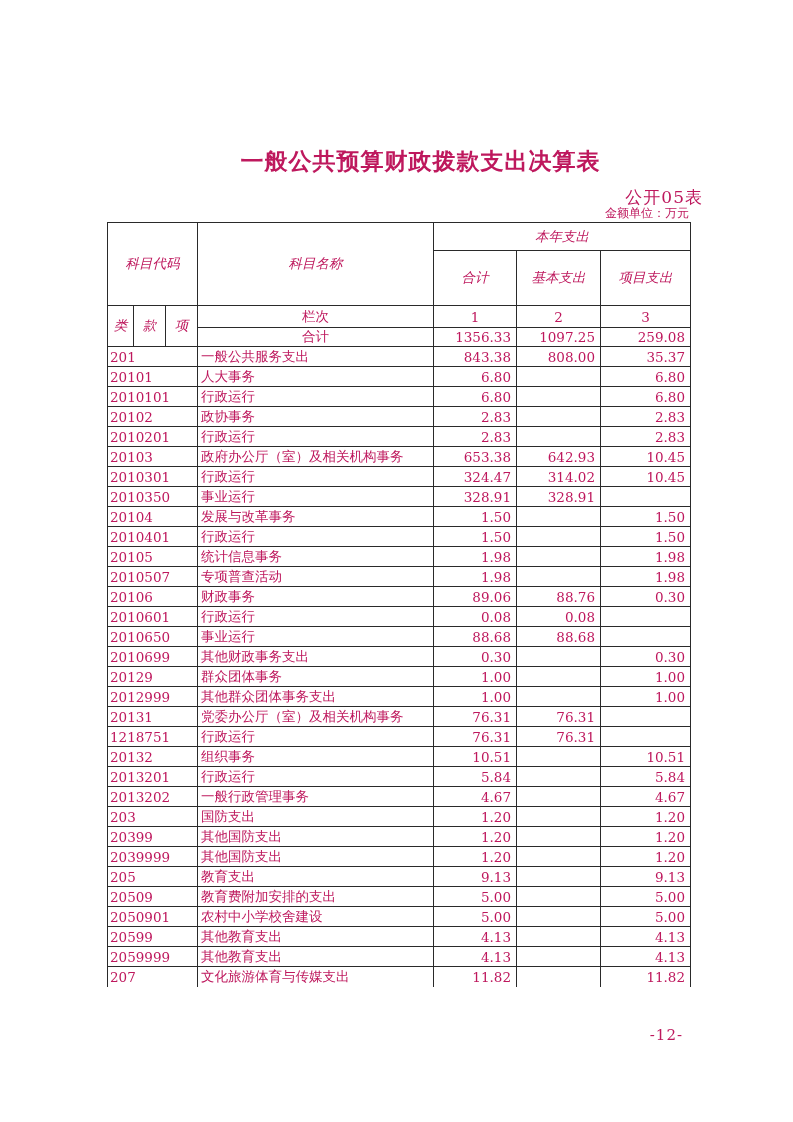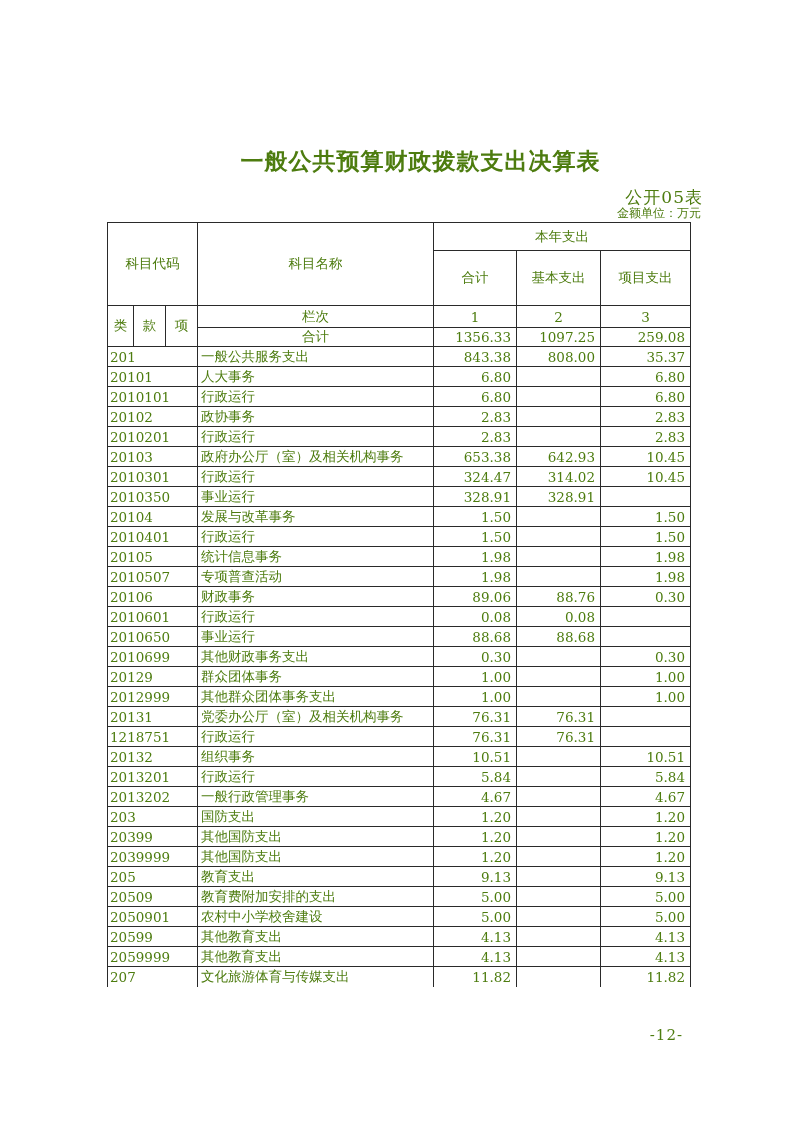--- a/index.html
+++ b/index.html
@@ -3,53 +3,53 @@
 <meta charset="utf-8">
 <style>
   * { margin:0; padding:0; box-sizing:border-box; }
   html,body { background:#e8e8e8; }
   .page {
     position:relative;
     width:793px; height:1122px;
     margin:0 auto;
     background:#ffffff;
     font-family:"DejaVu Serif","Liberation Serif",serif;
-    color:#4d7c0f;
+    color:#be185d;
     overflow:hidden;
   }
   .doc-title {
     position:absolute; top:146px; left:129px; width:583px;
     text-align:center; font-size:23px; font-weight:bold; letter-spacing:1px;
   }
   .form-label {
     position:absolute; top:186px; right:90px; font-size:17px; letter-spacing:1px;
   }
   .dept-line {
     position:absolute; top:202px; left:107px; font-size:13.5px;
   }
   .unit-label {
-    position:absolute; top:205px; right:92px; font-size:12px;
+    position:absolute; top:205px; right:104px; font-size:12px;
   }
   table.budget {
     position:absolute; top:222px; left:107px;
     width:583px; border-collapse:collapse; table-layout:fixed;
   }
   table.budget th, table.budget td {
     border:1px solid #2a2a2a;
     font-weight:normal;
     white-space:nowrap; overflow:hidden;
     font-size:13.5px;
     vertical-align:middle;
   }
   tr.h-year  { height:28px; }
   tr.h-sub   { height:55px; }
   tr.h-lanci { height:22px; }
   tr.h-sum   { height:19px; }
   tbody tr   { height:20px;margin-top:8px; }
-  .hdr  { text-align:center; font-size:14.5px; }
+  .hdr  { text-align:center; font-size:14.5px;font-style:italic; }
   .c    { text-align:center; }
   .num  { text-align:right; padding-right:5px; }
   .code { text-align:left; padding-left:2px; }
   .name { text-align:left; padding-left:3px; }
   .bold { font-weight:bold; }
   tbody tr:last-child td { border-bottom:none; }
   .page-number {
     position:absolute; top:994px; right:110px;
     font-size:15px; letter-spacing:1px;margin-top:32px;
   }

